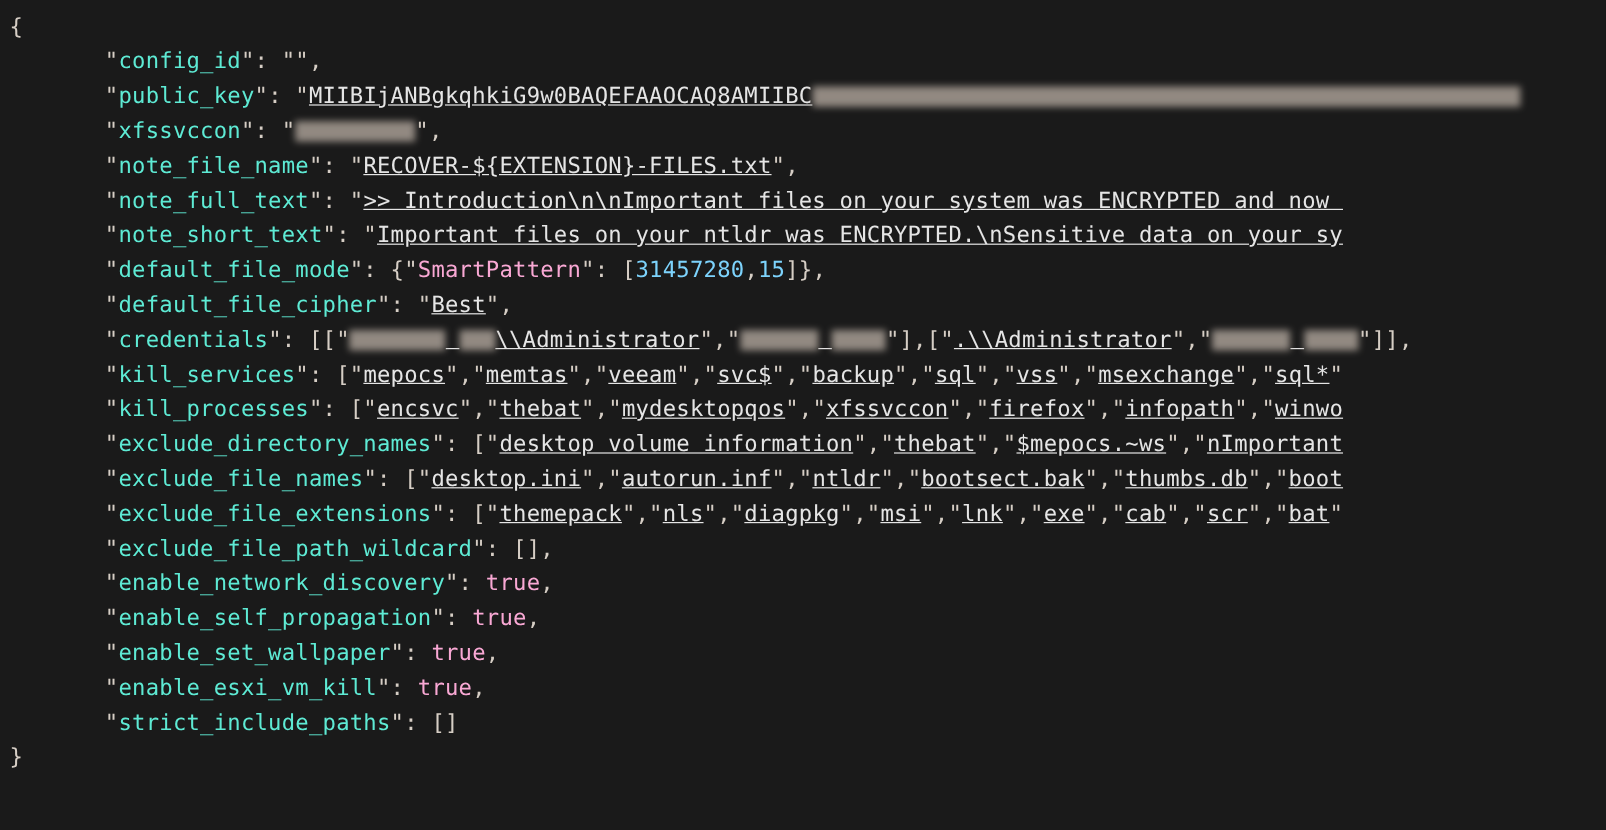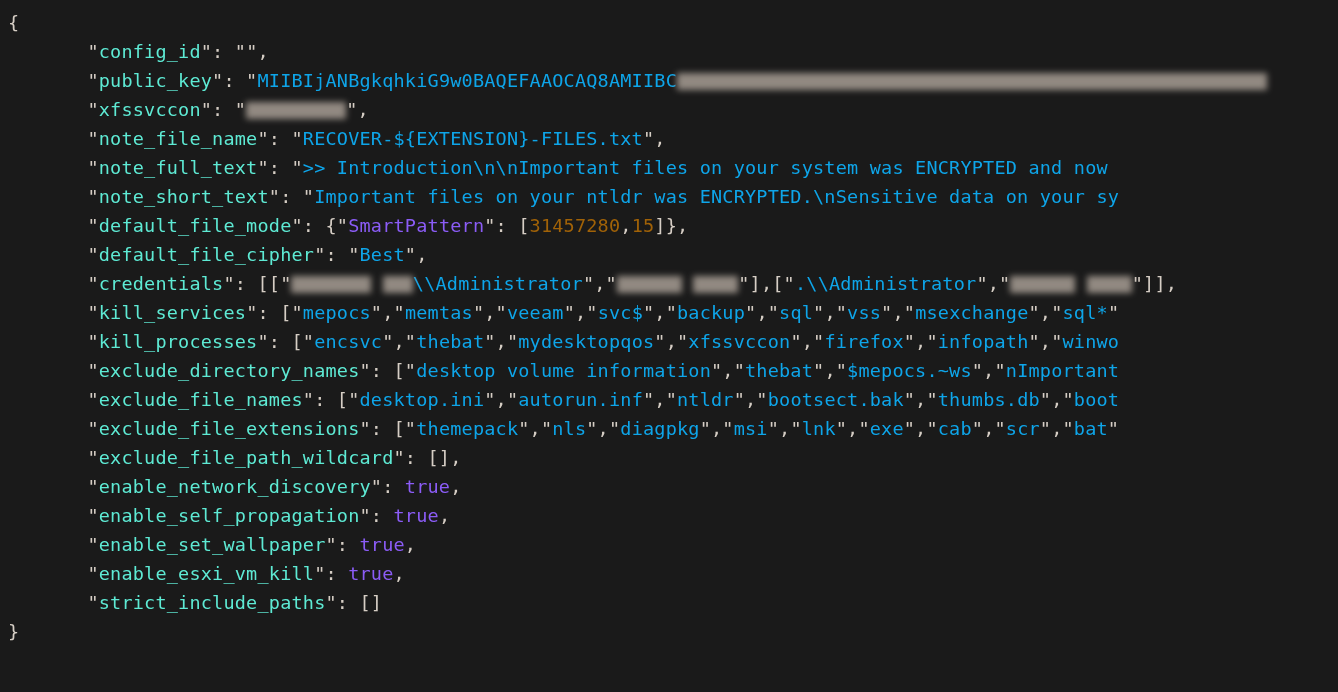--- a/index.html
+++ b/index.html
@@ -15,23 +15,23 @@
     font-weight: 500;
   }
   .code-block {
     padding: 8px 0 0 8px;
     white-space: pre;
     line-height: 29px;
     color: #d6cec5;
   }
   .p { color: #d6cec5; } 
   .k { color: #5eead4; } 
-  .s { color: #0ea5e9; } 
-  .n { color: #a16207; } 
-  .b { color: #8b5cf6; } 
+  .s { color: #e5e5e5; text-decoration: underline; } 
+  .n { color: #7dd3fc; } 
+  .b { color: #f9a8d4; } 
   .redact {
     display: inline-block;
     vertical-align: -3px;
     height: 17px;
     background: #a79d94;
     filter: blur(3px);
     opacity: 0.85;
   }
   .r20 { width: 30px; }
   .r30 { width: 45px; }

